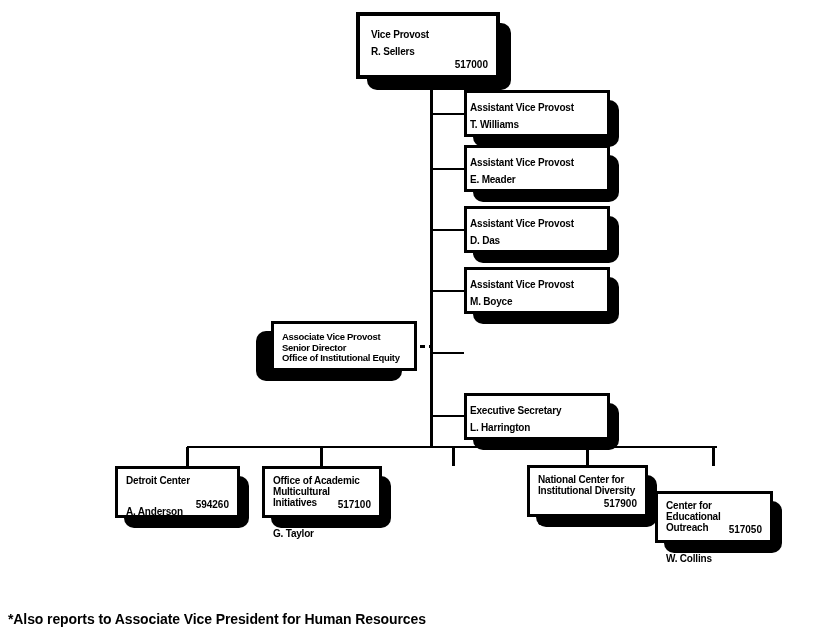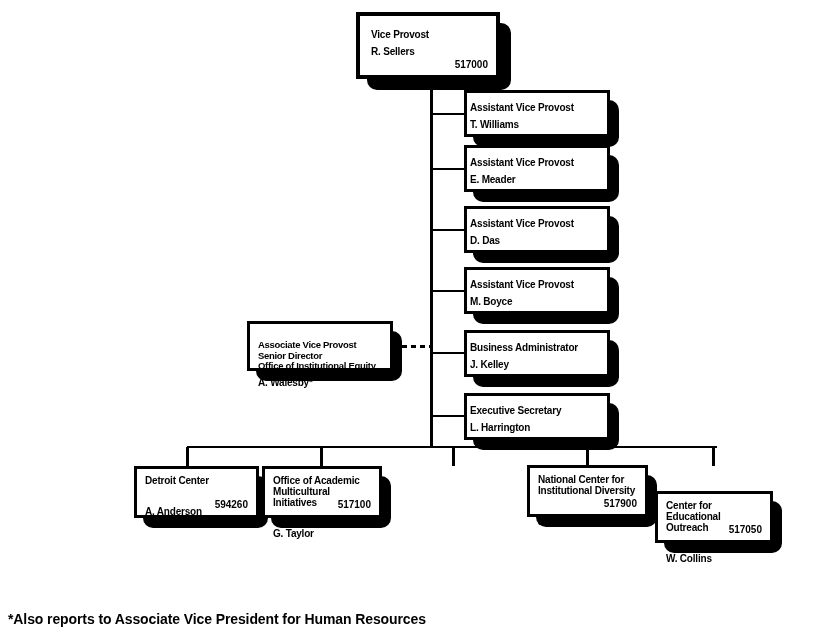--- a/index.html
+++ b/index.html
@@ -28,21 +28,21 @@
   .code{position:absolute;right:8px;bottom:5px;font-weight:bold;font-size:10px;letter-spacing:0;}
   
   .rbox .face{padding:13px 11px;border-width:4px;}
   .rbox .shadow{left:11px;top:11px;}
   .rbox .t{margin-bottom:5px;}
   
   .sbox{left:464px;width:146px;height:47px;}
   .sbox .face{padding:9px 3px;}
   .sbox .t{margin-bottom:5px;}
   
-  .ebox .face{padding:16px 8px;}
+  .ebox .face{padding:8px 8px;margin-left:24px;}
   .ebox .t{font-size:9.5px;line-height:10.5px;letter-spacing:-0.3px;}
   .ebox .n{margin-top:5px;}
   
   .ubox{top:466px;height:52px;}
   .ubox .face{padding:6px 8px;}
   .ubox .t{line-height:11px;}
   .ubox .n{margin-top:20px;}
   .footnote{
     position:absolute;left:8px;top:611px;font-weight:bold;font-size:14px;
     letter-spacing:-0.1px;z-index:2;
@@ -98,46 +98,39 @@
       <div class="n">D. Das</div>
     </div>
   </div>
   <div class="obox sbox" style="top:267px">
     <div class="shadow"></div>
     <div class="face">
       <div class="t">Assistant Vice Provost</div>
       <div class="n">M. Boyce</div>
     </div>
   </div>
-  <div class="obox sbox" style="top:330px">
-    <div class="shadow"></div>
-    <div class="face">
-      <div class="t">Business Administrator</div>
-      <div class="n">J. Kelley</div>
-    </div>
-  </div>
   <div class="obox sbox" style="top:393px">
     <div class="shadow"></div>
     <div class="face">
       <div class="t">Executive Secretary</div>
       <div class="n">L. Harrington</div>
     </div>
   </div>
 
   <div class="obox ebox" style="left:247px;top:321px;width:146px;height:50px">
     <div class="shadow"></div>
     <div class="face">
       <div class="t">Associate Vice Provost</div>
       <div class="t">Senior Director</div>
       <div class="t">Office of Institutional Equity</div>
       <div class="n">A. Walesby*</div>
     </div>
   </div>
 
-  <div class="obox ubox" style="left:134px;width:125px">
+  <div class="obox ubox" style="left:115px;width:125px">
     <div class="shadow"></div>
     <div class="face">
       <div class="t">Detroit Center</div>
       <div class="t"></div>
       <div class="n">A. Anderson</div>
       <div class="code">594260</div>
     </div>
   </div>
   <div class="obox ubox" style="left:262px;width:120px">
     <div class="shadow"></div>

